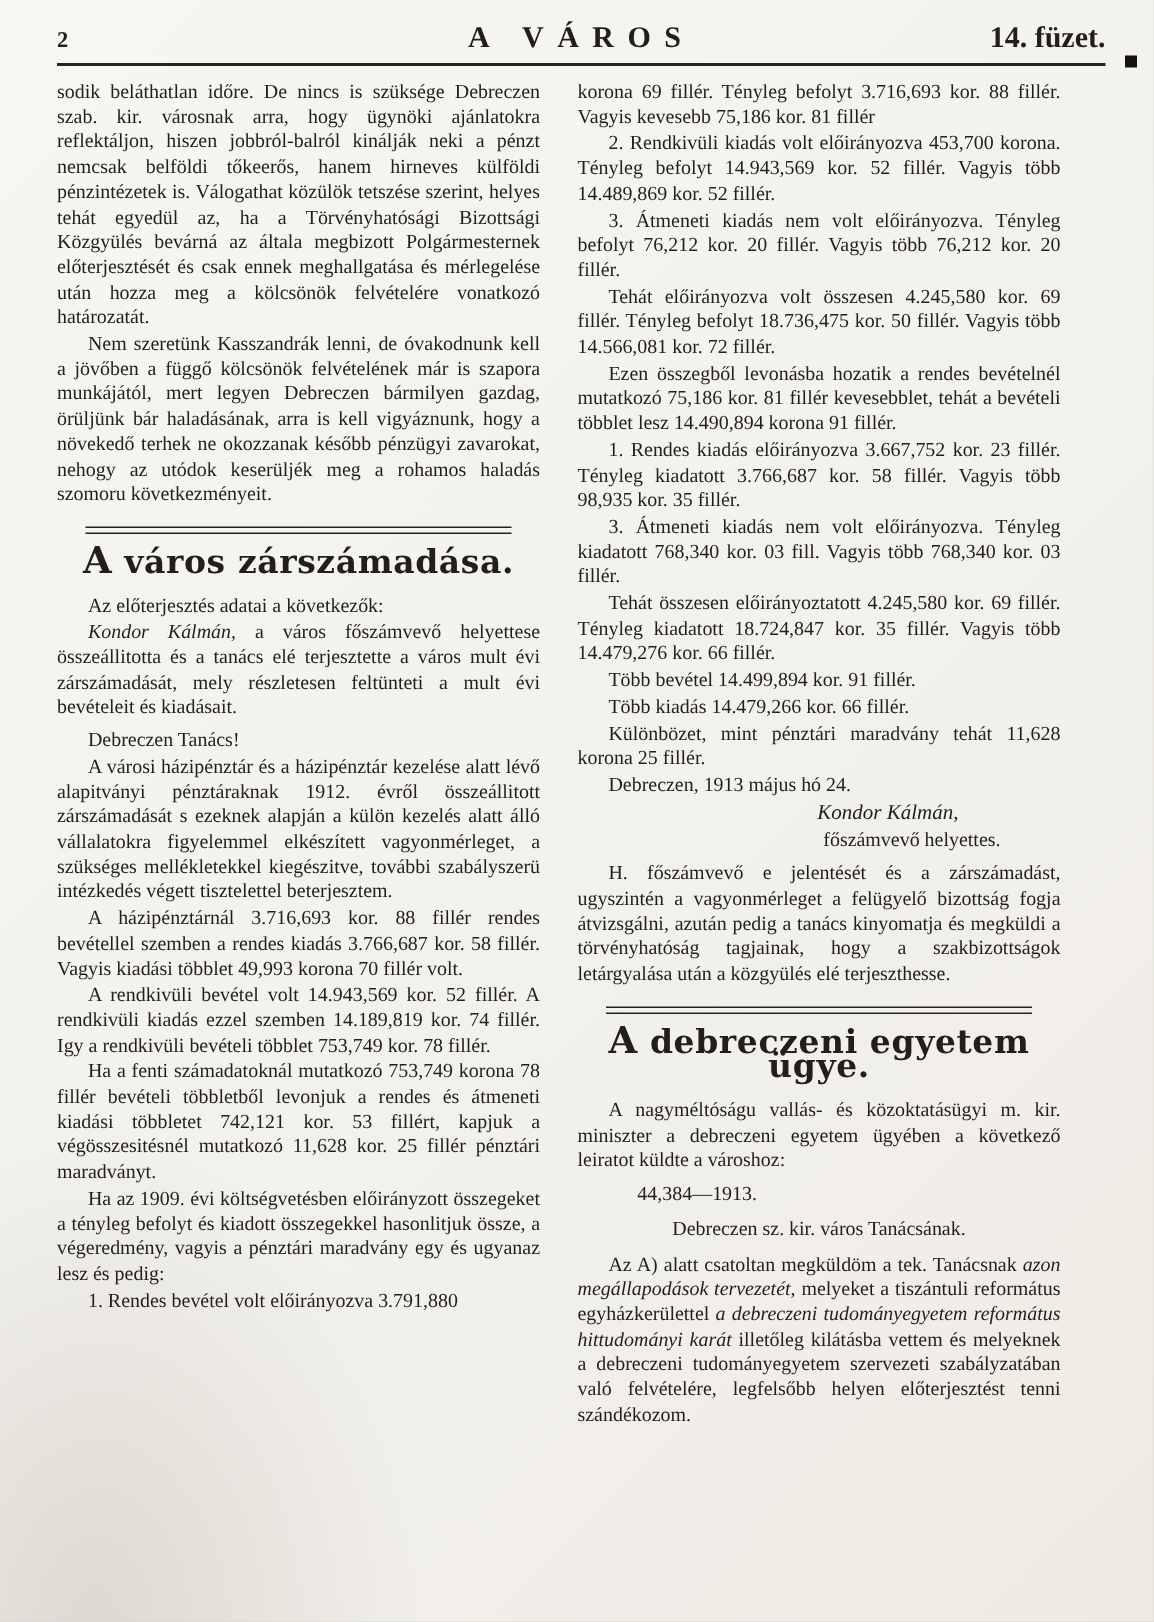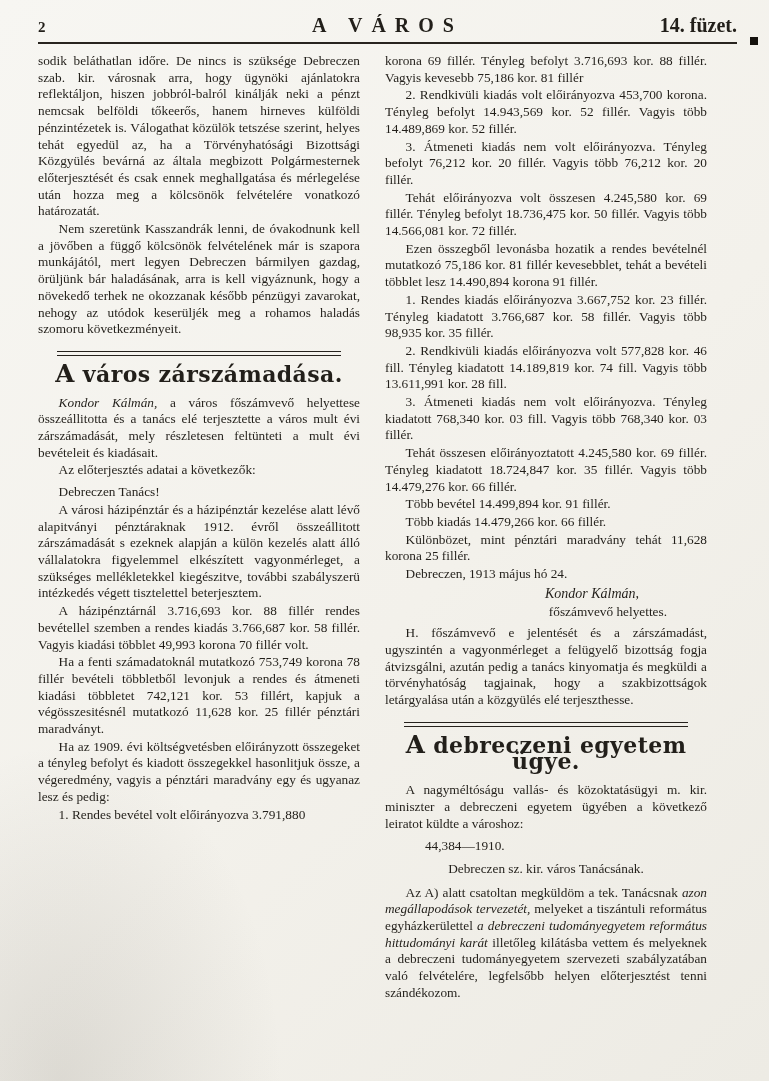--- a/index.html
+++ b/index.html
@@ -86,57 +86,57 @@
 
   <div class="columns">
 
     <div class="col col-left">
       <p class="noindent">sodik beláthatlan időre. De nincs is szüksége Debreczen szab. kir. városnak arra, hogy ügynöki ajánlatokra reflektáljon, hiszen jobbról-balról kinálják neki a pénzt nemcsak belföldi tőkeerős, hanem hirneves külföldi pénzintézetek is. Válogathat közülök tetszése szerint, helyes tehát egyedül az, ha a Törvényhatósági Bizottsági Közgyülés bevárná az általa megbizott Polgármesternek előterjesztését és csak ennek meghallgatása és mérlegelése után hozza meg a kölcsönök felvételére vonatkozó határozatát.</p>
       <p>Nem szeretünk Kasszandrák lenni, de óvakodnunk kell a jövőben a függő kölcsönök felvételének már is szapora munkájától, mert legyen Debreczen bármilyen gazdag, örüljünk bár haladásának, arra is kell vigyáznunk, hogy a növekedő terhek ne okozzanak később pénzügyi zavarokat, nehogy az utódok keserüljék meg a rohamos haladás szomoru következményeit.</p>
 
       <div class="section-rule"></div>
       <h2 class="section-heading">A város zárszámadása.</h2>
 
+      <p>Az előterjesztés adatai a következők:</p>
       <p><span class="italic">Kondor Kálmán,</span><span> a város főszámvevő helyettese összeállitotta és a tanács elé terjesztette a város mult évi zárszámadását, mely részletesen feltünteti a mult évi bevételeit és kiadásait.</span></p>
-      <p>Az előterjesztés adatai a következők:</p>
       <p class="space-above">Debreczen Tanács!</p>
       <p>A városi házipénztár és a házipénztár kezelése alatt lévő alapitványi pénztáraknak 1912. évről összeállitott zárszámadását s ezeknek alapján a külön kezelés alatt álló vállalatokra figyelemmel elkészített vagyonmérleget, a szükséges mellékletekkel kiegészitve, további szabályszerü intézkedés végett tisztelettel beterjesztem.</p>
       <p>A házipénztárnál 3.716,693 kor. 88 fillér rendes bevétellel szemben a rendes kiadás 3.766,687 kor. 58 fillér. Vagyis kiadási többlet 49,993 korona 70 fillér volt.</p>
+      <p>A rendkivüli bevétel volt 14.943,569 kor. 52 fillér. A rendkivüli kiadás ezzel szemben 14.189,819 kor. 74 fillér. Igy a rendkivüli bevételi többlet 753,749 kor. 78 fillér.</p>
       <p>Ha a fenti számadatoknál mutatkozó 753,749 korona 78 fillér bevételi többletből levonjuk a rendes és átmeneti kiadási többletet 742,121 kor. 53 fillért, kapjuk a végösszesitésnél mutatkozó 11,628 kor. 25 fillér pénztári maradványt.</p>
       <p>Ha az 1909. évi költségvetésben előirányzott összegeket a tényleg befolyt és kiadott összegekkel hasonlitjuk össze, a végeredmény, vagyis a pénztári maradvány egy és ugyanaz lesz és pedig:</p>
       <p>1. Rendes bevétel volt előirányozva 3.791,880</p>
     </div>
 
     <div class="divider"></div>
 
     <div class="col col-right">
       <p class="noindent">korona 69 fillér. Tényleg befolyt 3.716,693 kor. 88 fillér. Vagyis kevesebb 75,186 kor. 81 fillér</p>
       <p>2. Rendkivüli kiadás volt előirányozva 453,700 korona. Tényleg befolyt 14.943,569 kor. 52 fillér. Vagyis több 14.489,869 kor. 52 fillér.</p>
       <p>3. Átmeneti kiadás nem volt előirányozva. Tényleg befolyt 76,212 kor. 20 fillér. Vagyis több 76,212 kor. 20 fillér.</p>
       <p>Tehát előirányozva volt összesen 4.245,580 kor. 69 fillér. Tényleg befolyt 18.736,475 kor. 50 fillér. Vagyis több 14.566,081 kor. 72 fillér.</p>
       <p>Ezen összegből levonásba hozatik a rendes bevételnél mutatkozó 75,186 kor. 81 fillér kevesebblet, tehát a bevételi többlet lesz 14.490,894 korona 91 fillér.</p>
       <p>1. Rendes kiadás előirányozva 3.667,752 kor. 23 fillér. Tényleg kiadatott 3.766,687 kor. 58 fillér. Vagyis több 98,935 kor. 35 fillér.</p>
-      <p>2. Rendkivüli kiadás előirányozva volt 577,828 kor. 46 fill. Tényleg kiadatott 14.189,819 kor. 74 fill. Vagyis több 13.611,991 kor. 28 fill.</p>
       <p>3. Átmeneti kiadás nem volt előirányozva. Tényleg kiadatott 768,340 kor. 03 fill. Vagyis több 768,340 kor. 03 fillér.</p>
       <p>Tehát összesen előirányoztatott 4.245,580 kor. 69 fillér. Tényleg kiadatott 18.724,847 kor. 35 fillér. Vagyis több 14.479,276 kor. 66 fillér.</p>
       <p>Több bevétel 14.499,894 kor. 91 fillér.</p>
       <p>Több kiadás 14.479,266 kor. 66 fillér.</p>
       <p>Különbözet, mint pénztári maradvány tehát 11,628 korona 25 fillér.</p>
       <p>Debreczen, 1913 május hó 24.</p>
 
       <p class="sig-name">Kondor Kálmán,</p>
       <p class="sig-title">főszámvevő helyettes.</p>
 
       <p>H. főszámvevő e jelentését és a zárszámadást, ugyszintén a vagyonmérleget a felügyelő bizottság fogja átvizsgálni, azután pedig a tanács kinyomatja és megküldi a törvényhatóság tagjainak, hogy a szakbizottságok letárgyalása után a közgyülés elé terjeszthesse.</p>
 
       <div class="section-rule"></div>
       <h2 class="section-heading">A debreczeni egyetem ügye.</h2>
 
       <p>A nagyméltóságu vallás- és közoktatásügyi m. kir. miniszter a debreczeni egyetem ügyében a következő leiratot küldte a városhoz:</p>
-      <p class="doc-number">44,384—1910.</p>
+      <p class="doc-number">44,384—1913.</p>
       <p class="addressee">Debreczen sz. kir. város Tanácsának.</p>
       <p><span>Az A) alatt csatoltan megküldöm a tek. Tanácsnak </span><span class="italic">azon megállapodások tervezetét,</span><span> melyeket a tiszántuli református egyházkerülettel </span><span class="italic">a debreczeni tudományegyetem református hittudományi karát</span><span> illetőleg kilátásba vettem és melyeknek a debreczeni tudományegyetem szervezeti szabályzatában való felvételére, legfelsőbb helyen előterjesztést tenni szándékozom.</span></p>
     </div>
 
   </div>
 
   <div class="ink-spot"></div>
 </div>
 
 </body></html>

